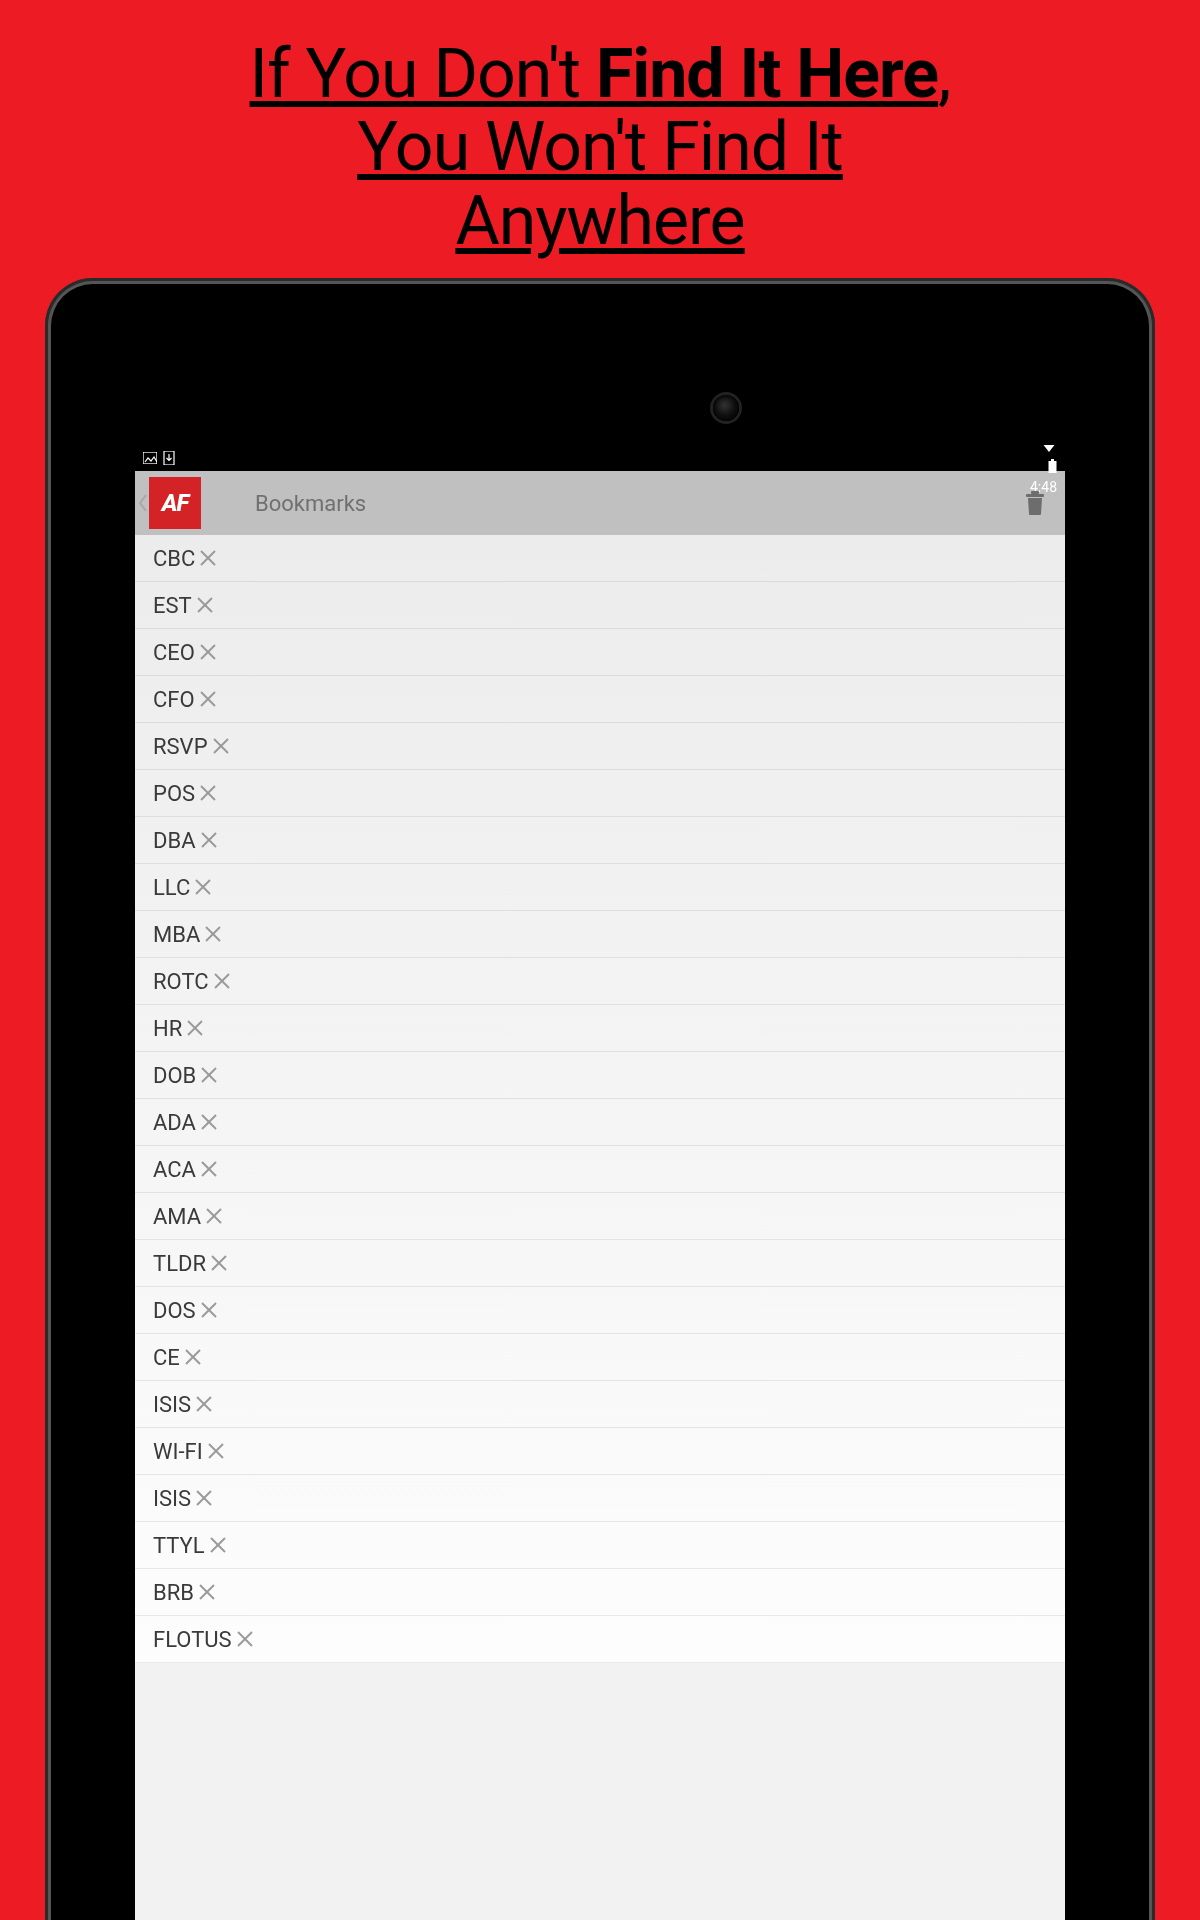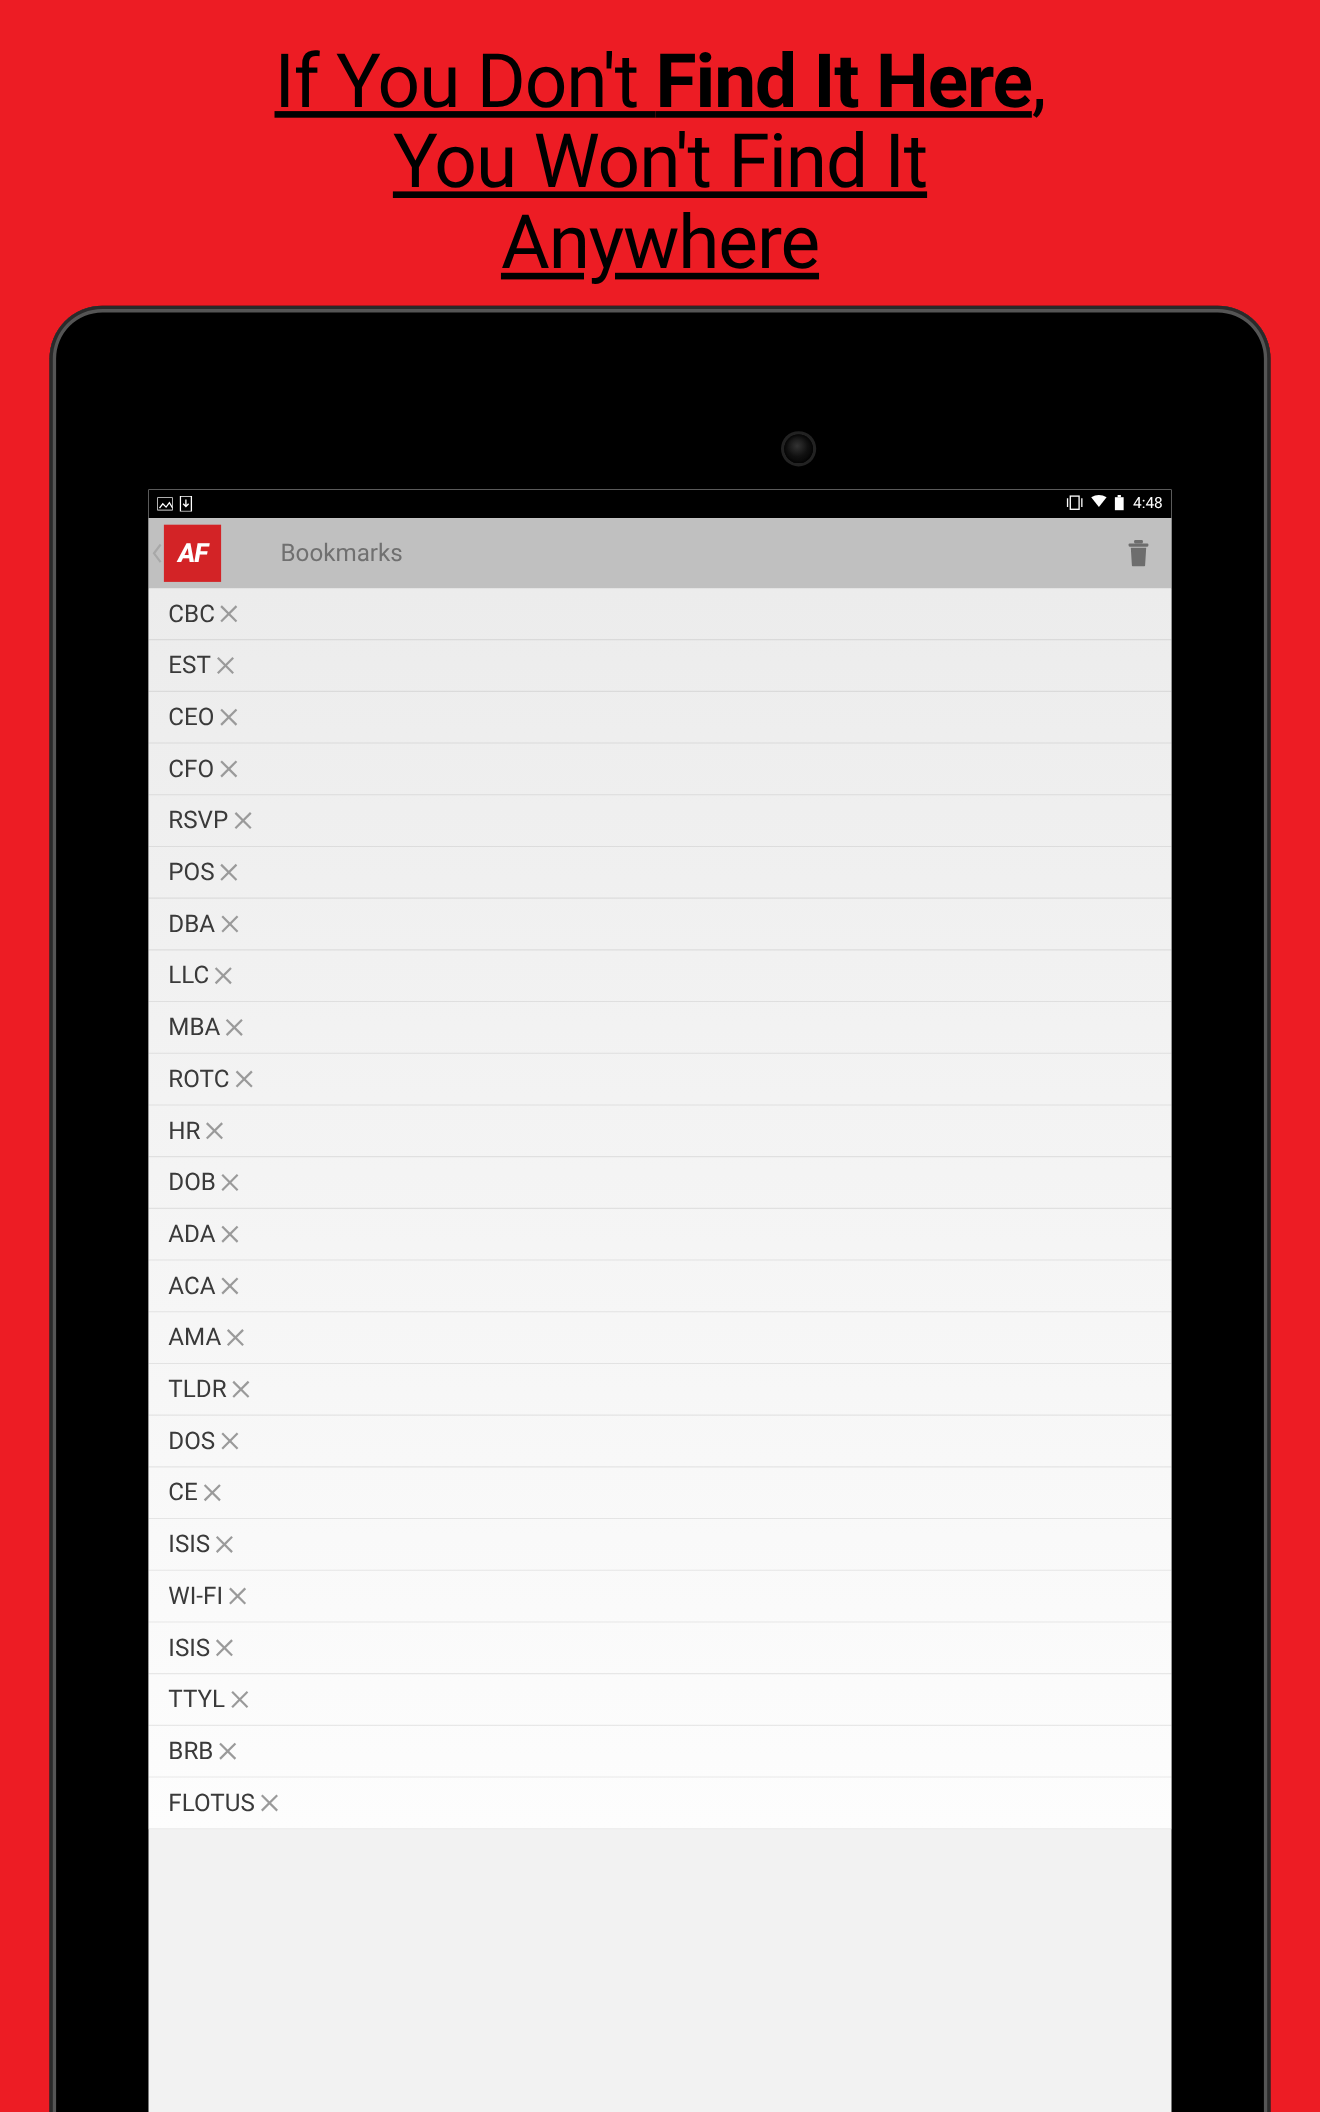--- a/index.html
+++ b/index.html
@@ -71,21 +71,22 @@
     font-size: 14px;
   }
   .status-left {
     display: flex;
     gap: 6px;
     align-items: center;
   }
   .status-right {
     display: flex;
     gap: 6px;
-    align-items: flex-start;
+    align-items: flex-end;
+    flex-direction: column;
   }
   .status-icon {
     display: inline-block;
   }
   .status-time {
     font-size: 14px;
     margin-left: 2px;
   }
   .app-header {
     height: 64px;

